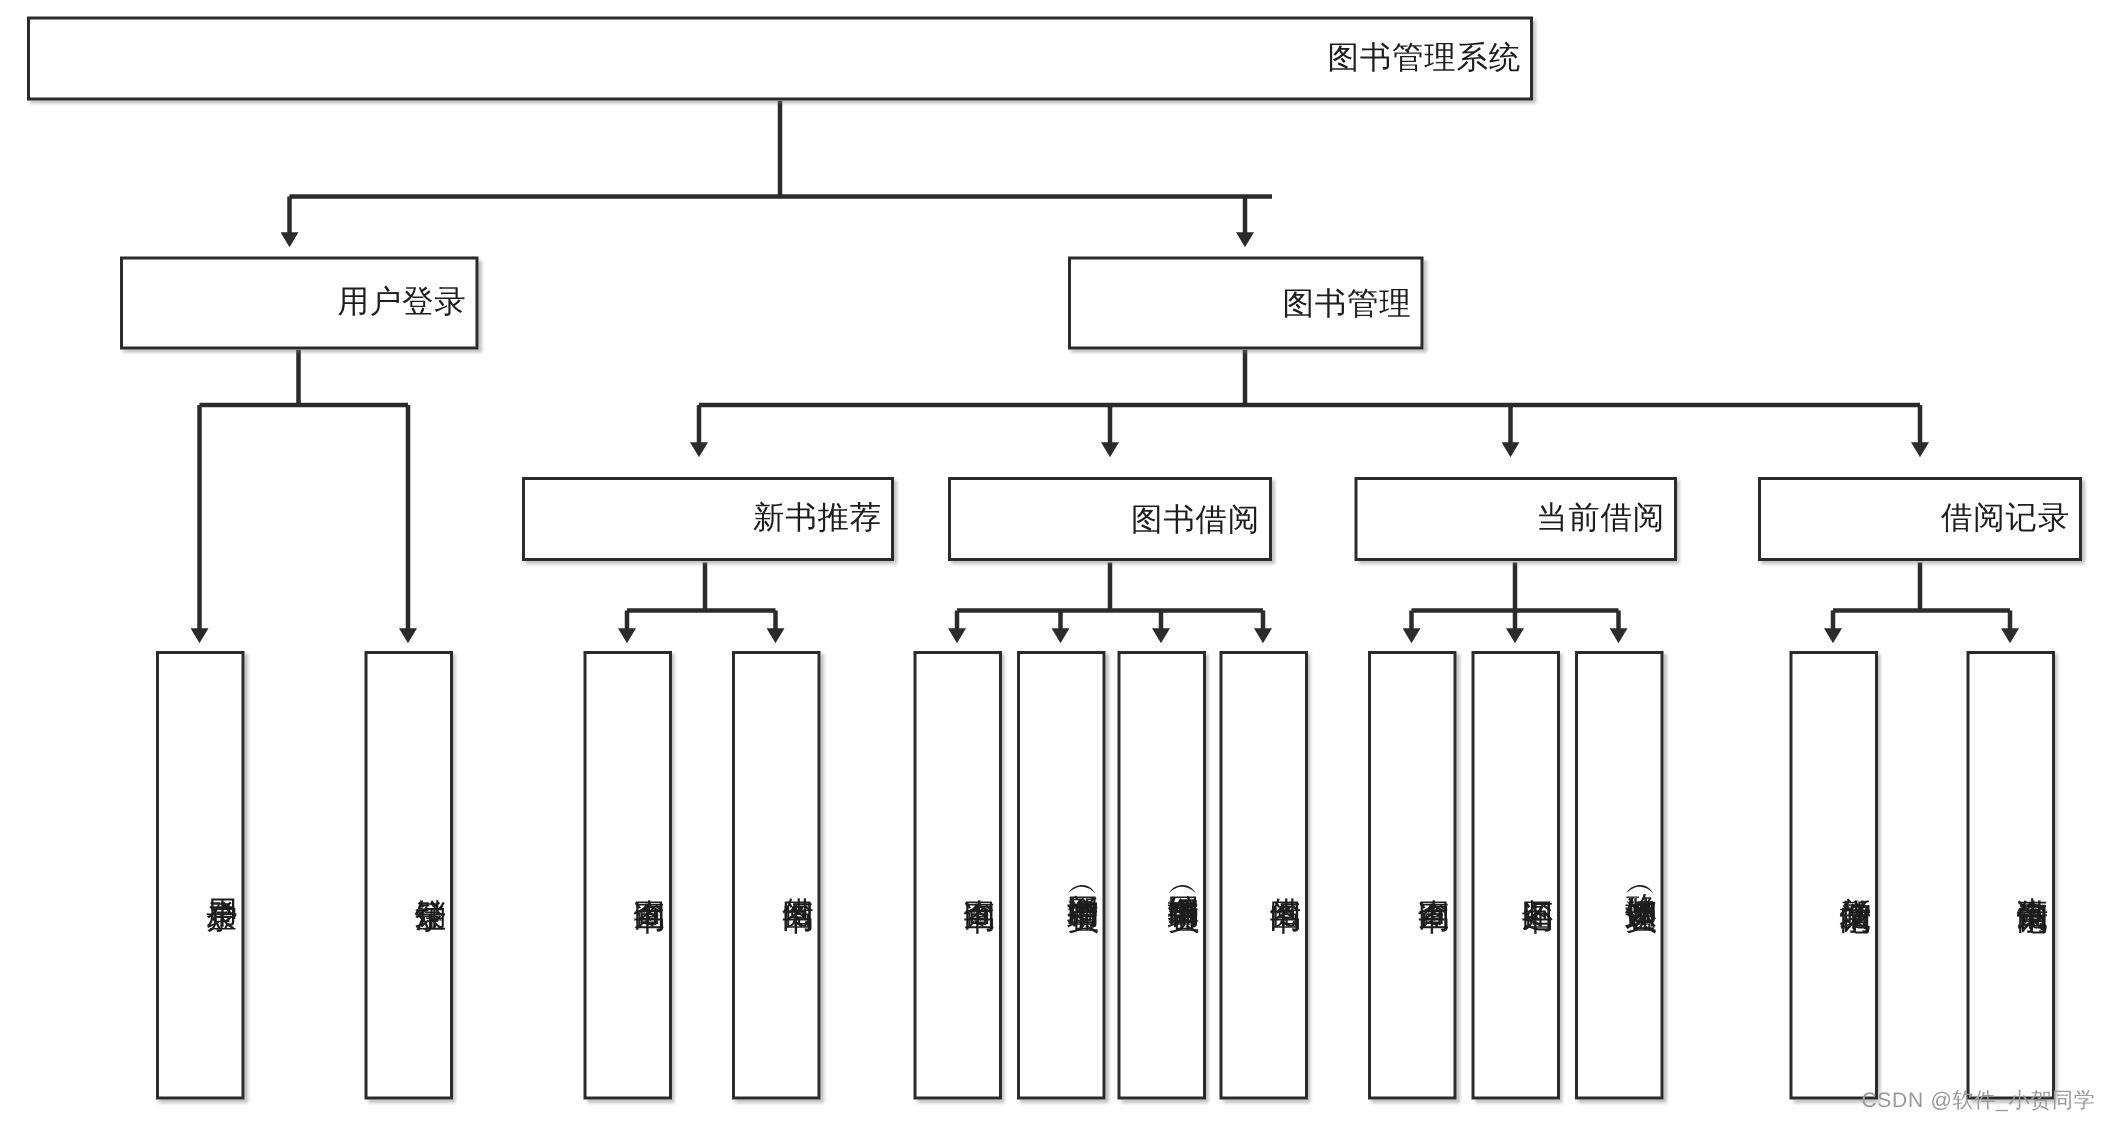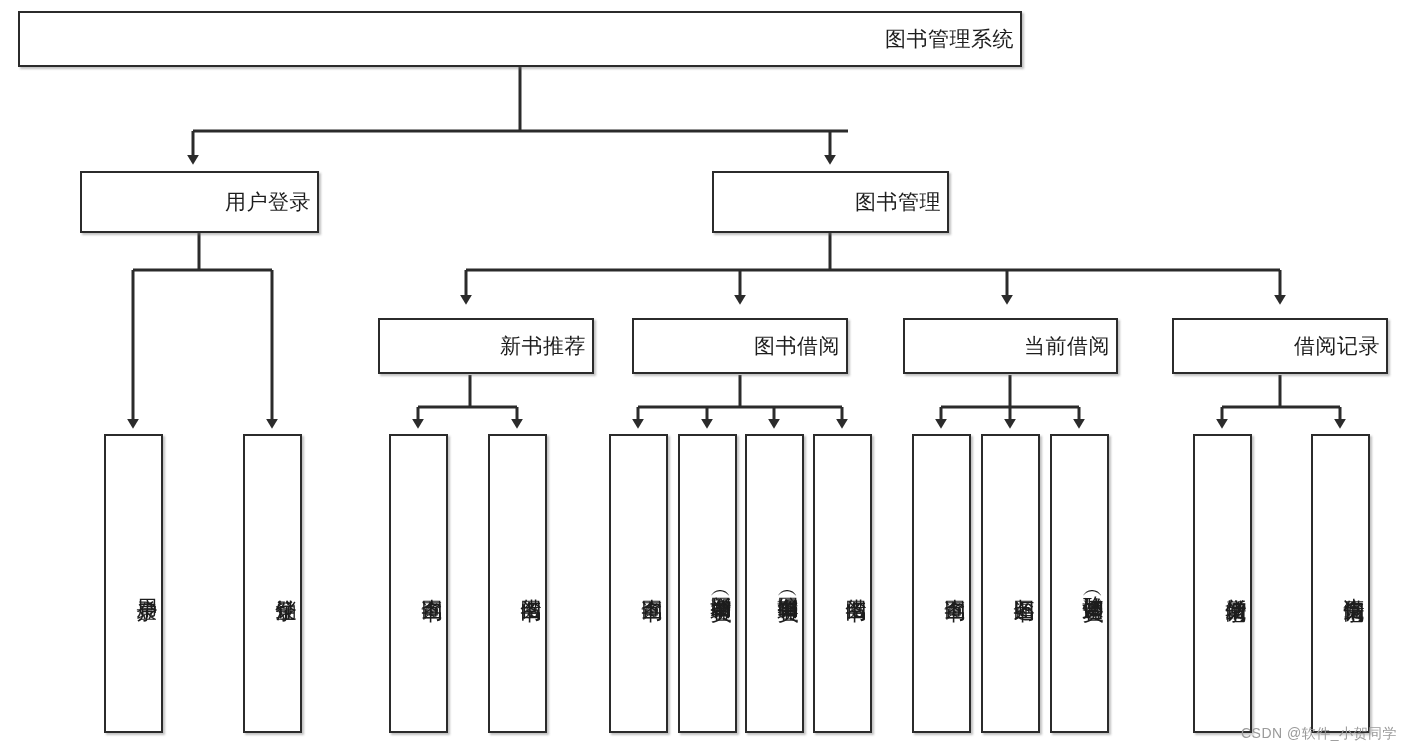--- a/index.html
+++ b/index.html
@@ -133,21 +133,21 @@
     <span class="node-label">图书管理系统</span>
   </div>
 
   <div class="node horizontal" style="left:80px; top:171px; width:239px; height:62px;">
     <span class="node-label">用户登录</span>
   </div>
   <div class="node horizontal" style="left:712px; top:171px; width:237px; height:62px;font-family:Liberation Serif, serif;">
     <span class="node-label">图书管理</span>
   </div>
 
-  <div class="node horizontal" style="left:378px; top:318px; width:216px; height:56px;">
+  <div class="node horizontal" style="left:348px; top:318px; width:248px; height:56px;">
     <span class="node-label">新书推荐</span>
   </div>
   <div class="node horizontal" style="left:632px; top:318px; width:216px; height:56px;font-family:Liberation Serif, serif;">
     <span class="node-label">图书借阅</span>
   </div>
   <div class="node horizontal" style="left:903px; top:318px; width:215px; height:56px;">
     <span class="node-label">当前借阅</span>
   </div>
   <div class="node horizontal" style="left:1172px; top:318px; width:216px; height:56px;">
     <span class="node-label">借阅记录</span>

